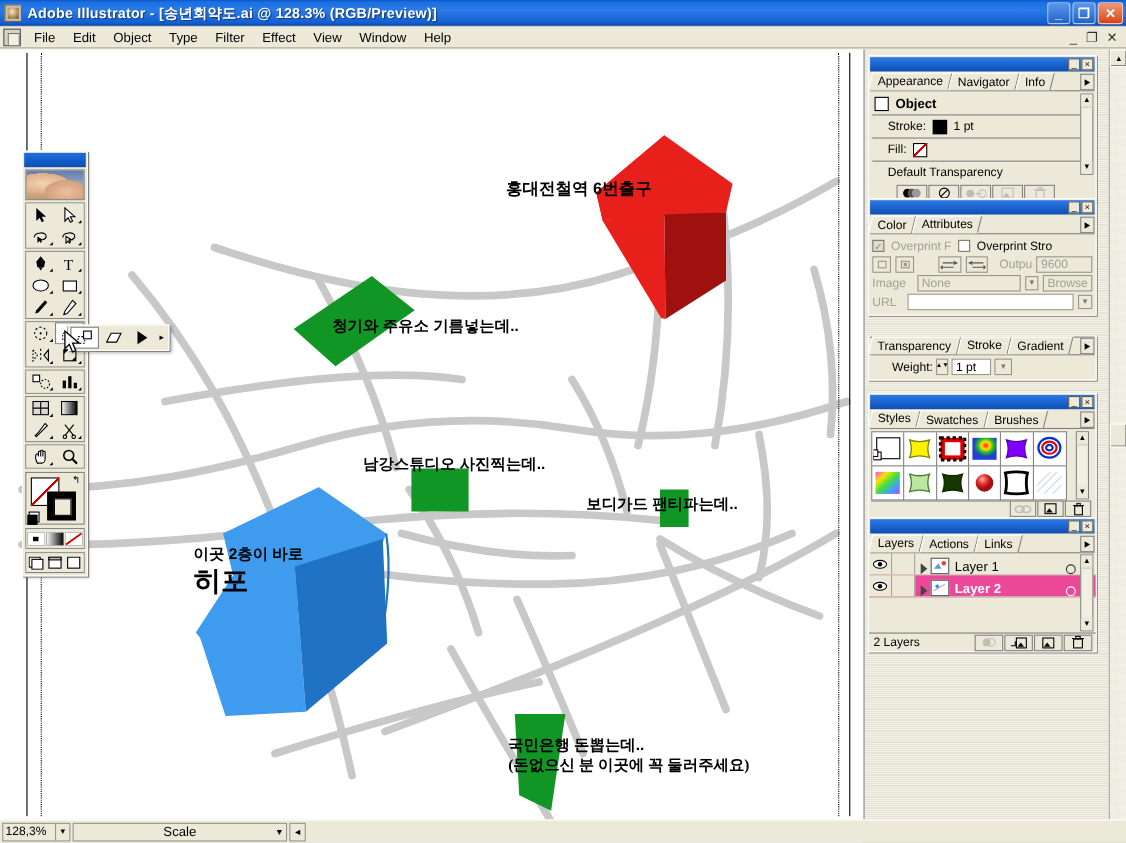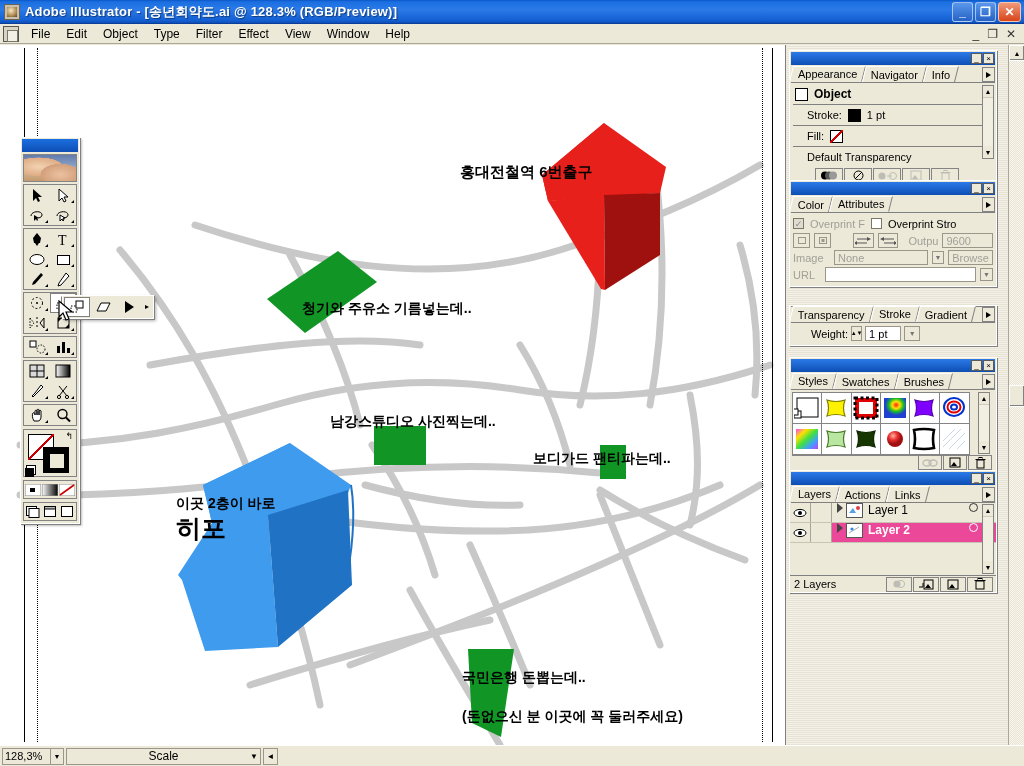--- a/index.html
+++ b/index.html
@@ -257,21 +257,21 @@
 
   .styles-grid {
     display: grid; grid-template-columns: repeat(6, 1fr);
     border: 1px solid #848484; background:#fff; width: 178px;
   }
   .sw { height: 31px; border-right: 1px solid #848484; border-bottom: 1px solid #848484;
      display:flex; align-items:center; justify-content:center; position:relative; }
   .sw:nth-child(6n){ border-right:none; }
 
   .layers-row {
-    display: flex; align-items: flex-start; height: 20px;
+    display: flex; align-items: flex-end; height: 20px;
     border-bottom: 1px solid #c8c4b4; font-size: 12px;
   }
   .layers-row.sel { background: #ec4899; color: #fff; font-weight: bold; }
   .eye-cell, .lock-cell {
     width: 21px; height: 19px; display:flex; align-items:center; justify-content:center;
     border-right: 1px solid #a8a49a;
   }
   .lay-thumb { width:17px; height:15px; border:1px solid #555; background:#fff; margin-left:3px;
      position:relative; overflow:hidden; }
   .lay-tri { width:0;height:0;border-top:5px solid transparent;border-bottom:5px solid transparent;
@@ -406,27 +406,27 @@
         <path d="M 351 440 C 356 470, 352 510, 345 540" fill="none" stroke="#1f72c4" stroke-width="2"></path>
       </g>
 
       <polygon points="267,254 338,206 377,237 305,288" fill="#119625"></polygon>
       <polygon points="374,381 426,381 426,420 374,420" fill="#119625"></polygon>
       <polygon points="600,400 626,400 626,434 600,434" fill="#119625"></polygon>
       <polygon points="468,604 514,604 501,692 472,678" fill="#119625"></polygon>
     </svg>
 
     <div class="map-label" style="left:460px; top:118px; font-size:15px;">홍대전철역 6번출구</div>
-    <div class="map-label" style="left:302px; top:255px; font-size:14px;">청기와 주유소 기름넣는데..</div>
+    <div class="map-label" style="left:302px; top:243px; font-size:14px;">청기와 주유소 기름넣는데..</div>
     <div class="map-label" style="left:330px; top:368px; font-size:14px;">남강스튜디오 사진찍는데..</div>
     <div class="map-label" style="left:533px; top:405px; font-size:14px;">보디가드 팬티파는데..</div>
     <div class="map-label" style="left:176px; top:450px; font-size:14px;">이곳 2층이 바로</div>
     <div class="map-label" style="left:176px; top:468px; font-size:25px;">히포</div>
     <div class="map-label" style="left:462px; top:624px; font-size:14px;">국민은행 돈뽑는데..</div>
-    <div class="map-label" style="left:462px; top:663px; font-size:14px;">(돈없으신 분 이곳에 꼭 둘러주세요)</div>
+    <div class="map-label" style="left:462px; top:643px; font-size:14px;font-family:Liberation Serif, serif;">(돈없으신 분 이곳에 꼭 둘러주세요)</div>
   </div>
 
   <div class="artboard-line-solid"></div>
   <div class="artboard-line-dotted"></div>
   <div class="artboard-line-dotted-r"></div>
   <div class="artboard-line-solid-r"></div>
 
   <div class="toolbox">
     <div class="tbx-title"></div>
     <div class="tbx-banner"></div>

